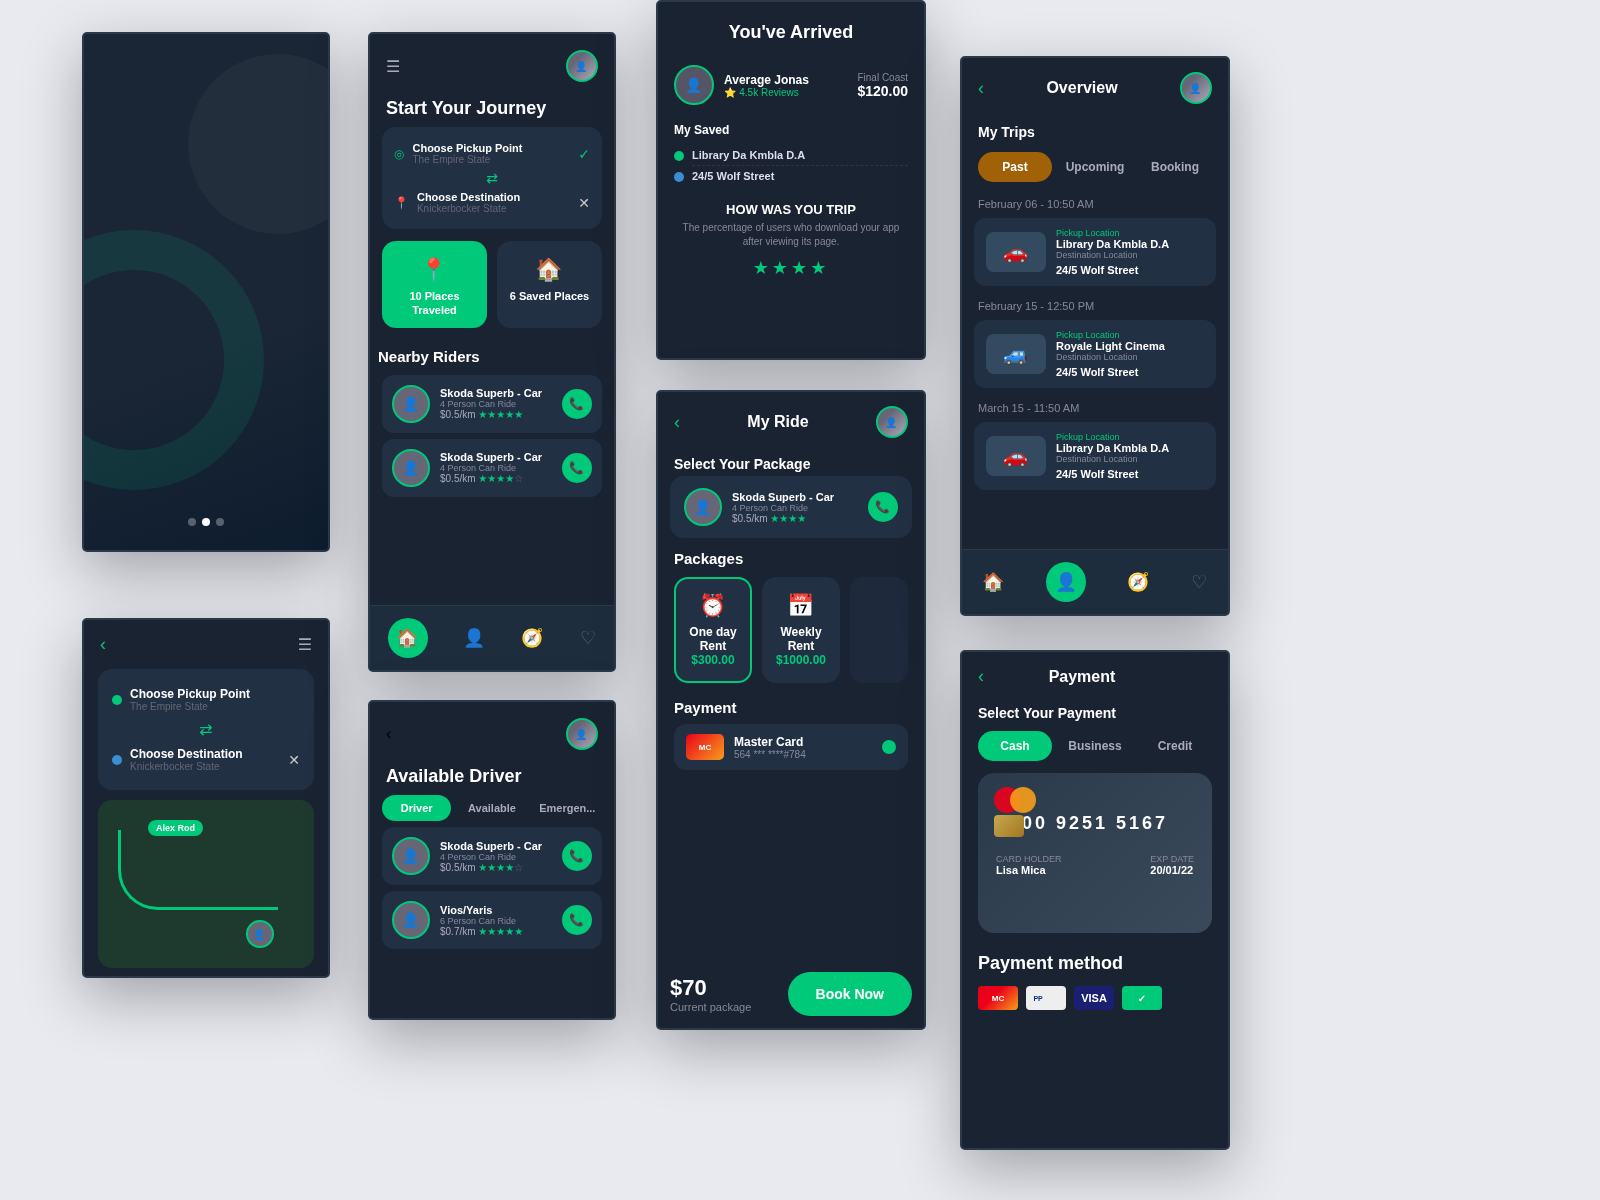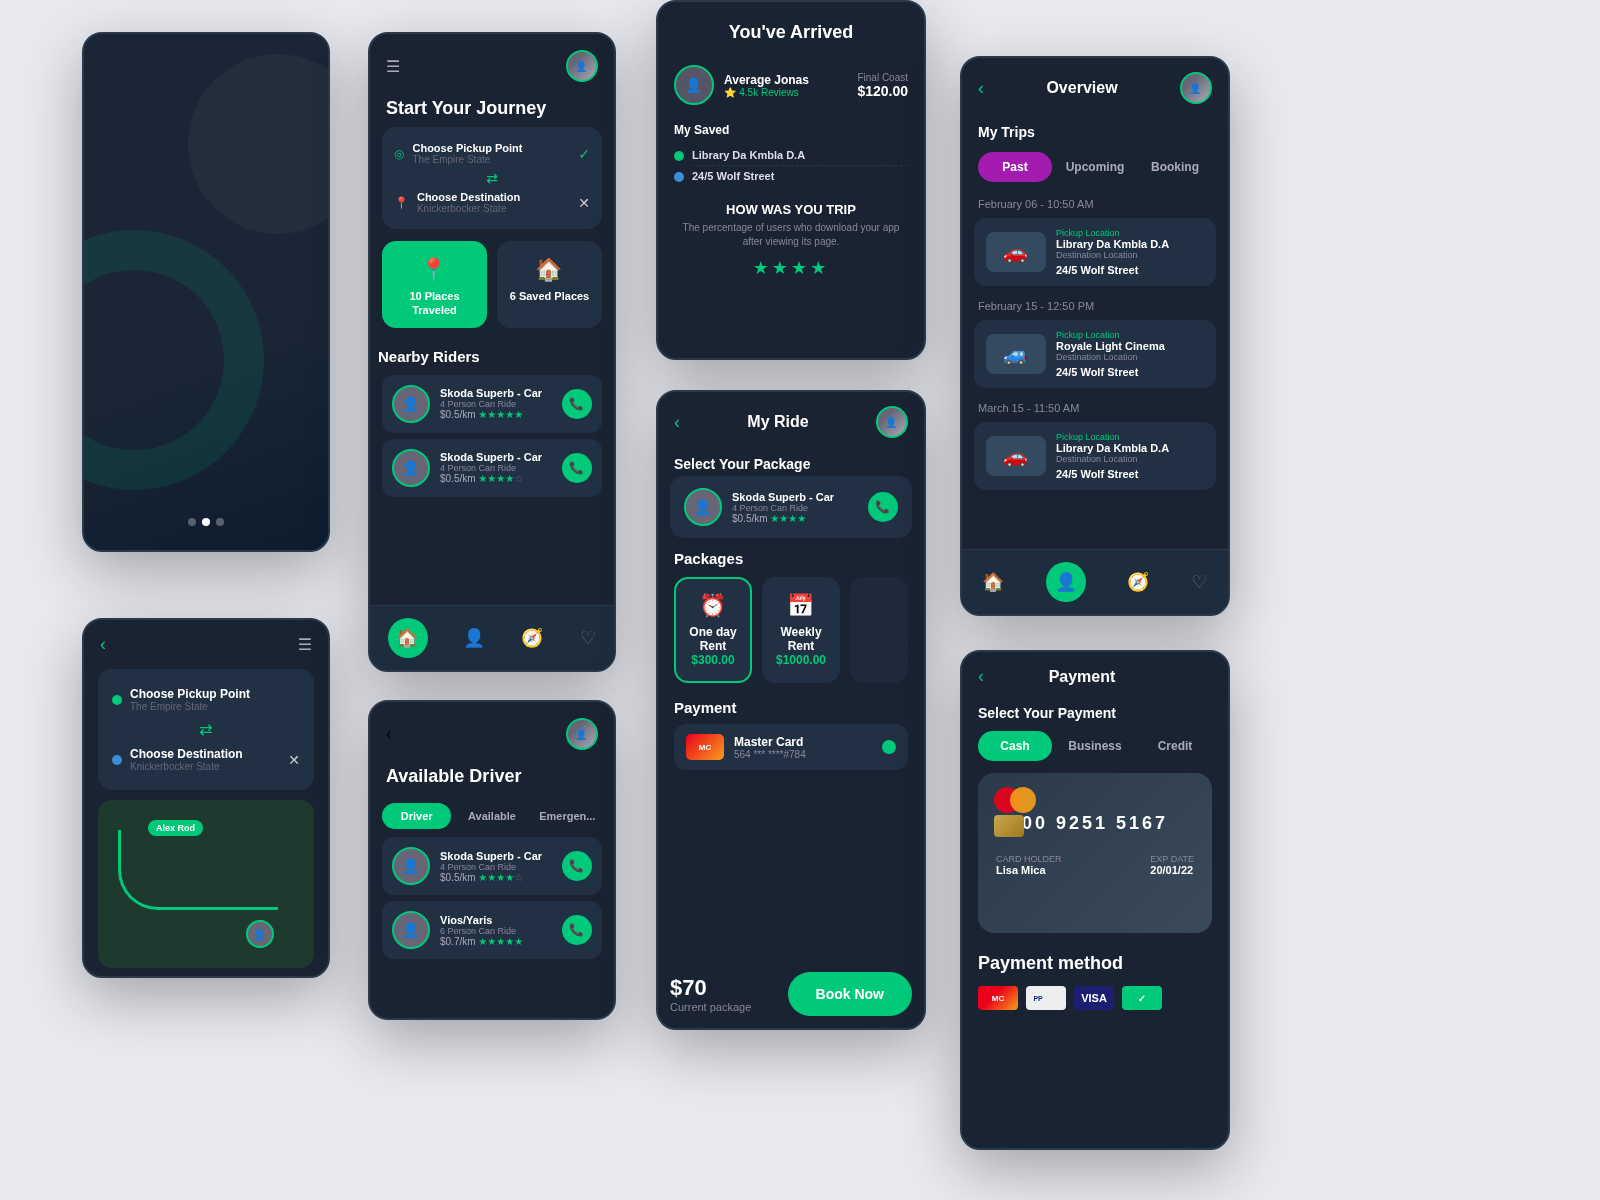--- a/index.html
+++ b/index.html
@@ -8,21 +8,21 @@
       height: 1200px;
       background: #e8eaf0;
       font-family: 'Segoe UI', Arial, sans-serif;
       overflow: hidden;
       position: relative;
     }
 
     
     .phone {
       position: absolute;
-      border-radius: 20px;
+      border-radius: 5px;
       overflow: hidden;
       background: #1a2332;
       box-shadow: 0 20px 60px rgba(0,0,0,0.3);
     }
 
     
     .phone-splash {
       left: 82px; top: 32px;
       width: 248px; height: 520px;
       background: linear-gradient(160deg, #1a2635 60%, #0d1c2e 100%);
@@ -235,21 +235,21 @@
 
     
     .phone-driver {
       left: 368px; top: 700px;
       width: 248px; height: 320px;
       background: #1a2332;
       border: 2px solid #2a3a4a;
     }
     .driver-tabs {
       display: flex; gap: 6px;
-      margin: 8px 12px;
+      margin: 0 12px;
     }
     .driver-tab {
       flex: 1; text-align: center;
       padding: 7px 4px;
       border-radius: 20px;
       font-size: 11px; font-weight: 600;
       cursor: pointer;
       color: #aab;
       background: transparent;
       border: none;
@@ -379,21 +379,21 @@
     .trips-tab {
       flex: 1; text-align: center;
       padding: 8px 4px;
       border-radius: 20px;
       font-size: 12px; font-weight: 600;
       cursor: pointer;
       color: #aab;
       background: transparent;
       border: none;
     }
-    .trips-tab.active { background: #a21caf; color: #fff; }
+    .trips-tab.active { background: #a16207; color: #fff; }
     .trip-date { font-size: 11px; color: #889; padding: 10px 16px 4px; }
     .trip-card {
       margin: 4px 12px;
       background: #223044;
       border-radius: 12px;
       display: flex; align-items: center; gap: 10px;
       padding: 10px 12px;
     }
     .trip-car-img {
       width: 60px; height: 40px;

